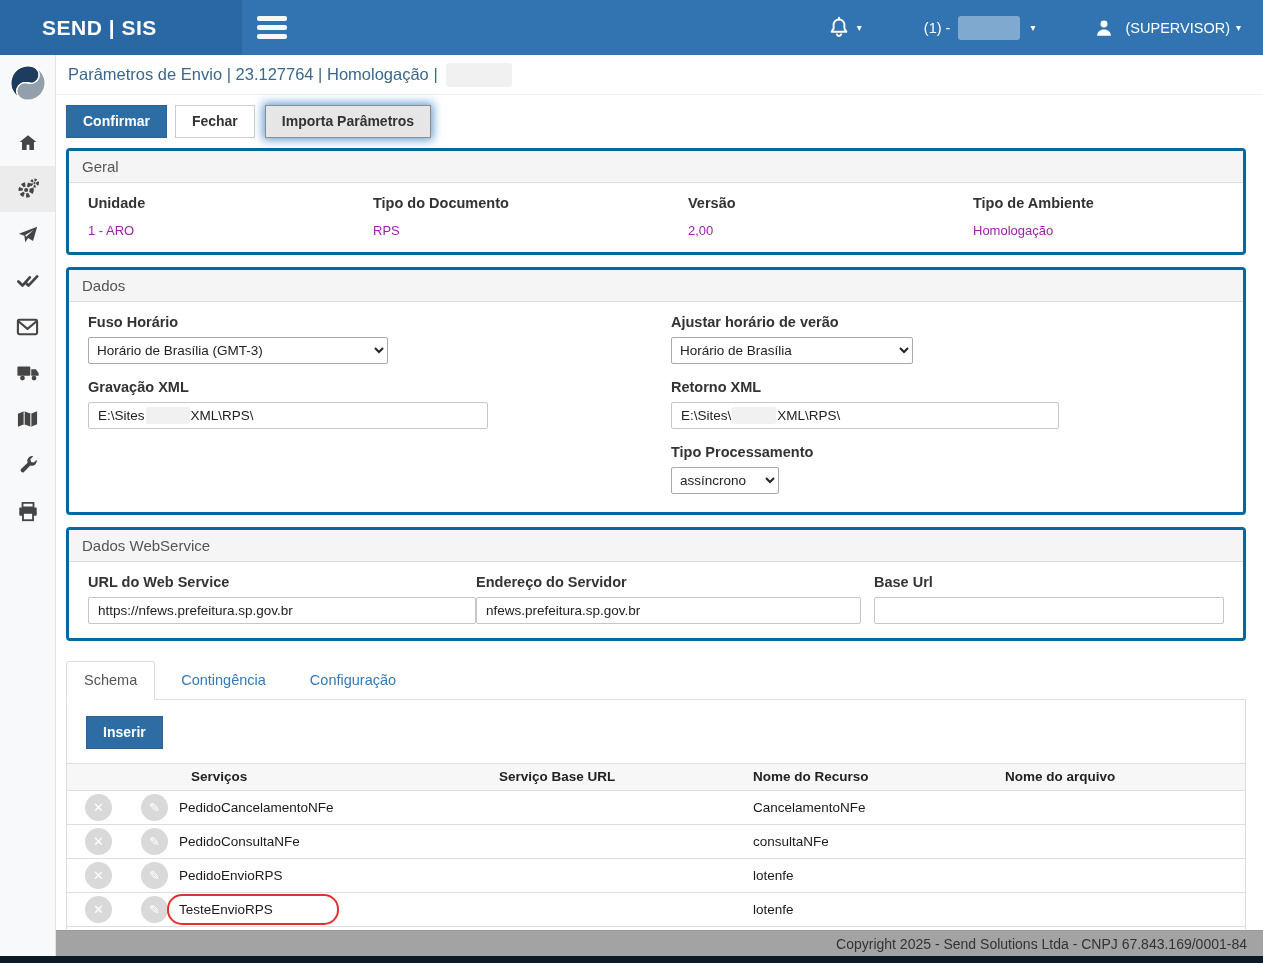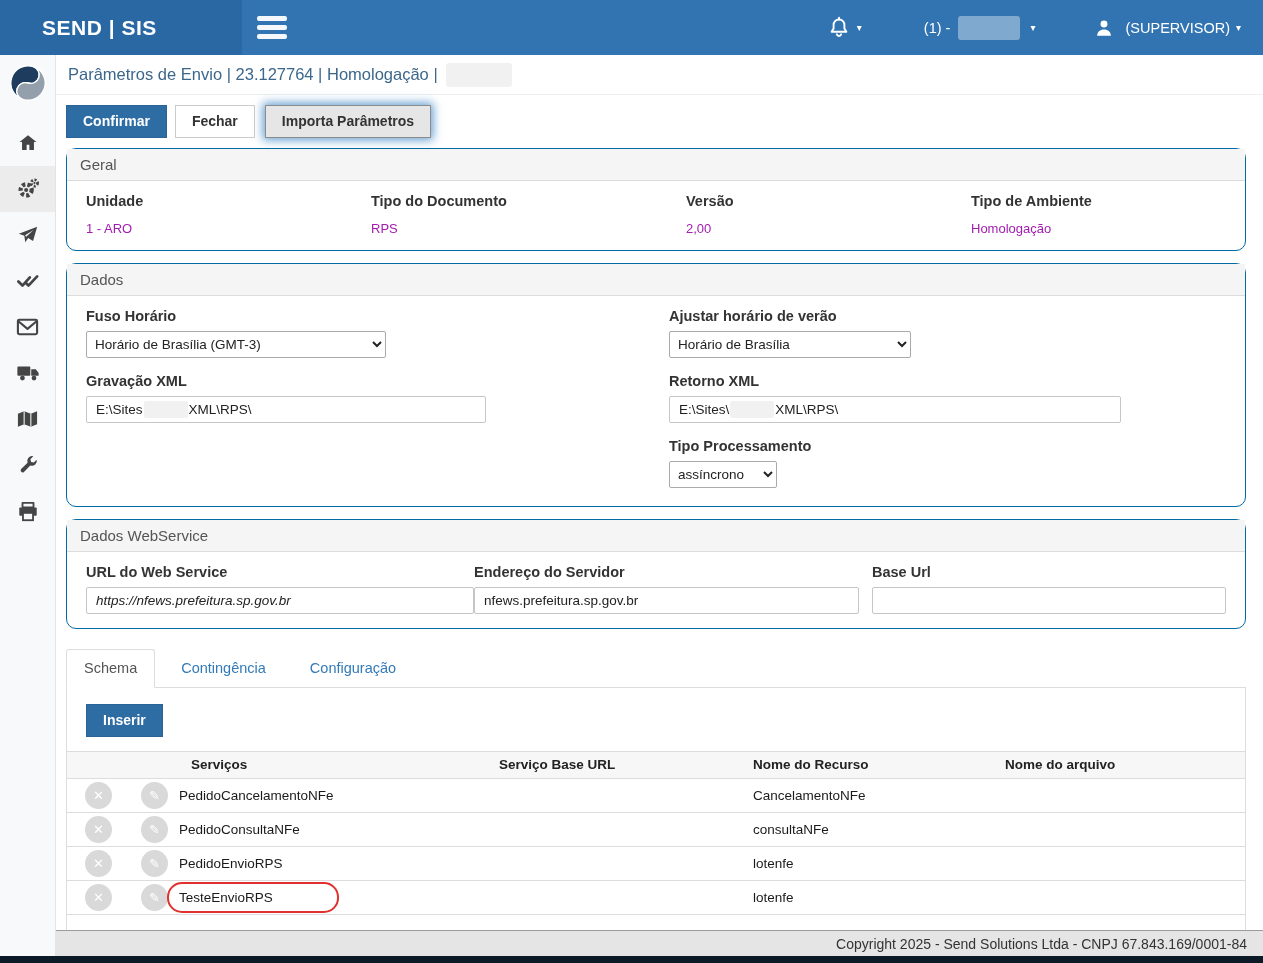--- a/index.html
+++ b/index.html
@@ -37,61 +37,61 @@
   .content { padding:10px 17px 0 10px; }
 
   
   .toolbar { display:flex; gap:8px; margin-bottom:10px; }
   .btn { font-family:inherit; font-size:14px; font-weight:700; padding:7px 16px; border-radius:0; cursor:pointer; line-height:1.2;text-align:center; }
   .btn-primary { background:#2e6da4; border:1px solid #2a6496; color:#fff; }
   .btn-default { background:#fff; border:1px solid #ccc; color:#333; }
   .btn-import { background:#e6e6e6; border:1px solid #8c8c8c; color:#333; box-shadow:0 0 9px 2px rgba(70,140,200,.85); margin-left:2px; }
 
   
-  .panel { border:1px solid #0369a1; border-radius:10px; margin-bottom:12px; }
+  .panel { border:3px solid #0369a1; border-radius:4px; margin-bottom:12px; }
   .panel-head { background:#f5f5f5; border-bottom:1px solid #ddd; padding:7px 13px; color:#555; font-size:15px; }
   .panel-body { padding:12px 19px 14px 19px; }
 
   .geral-grid { display:grid; grid-template-columns:285px 315px 285px 1fr; }
   .f-label { font-weight:700; font-size:14.5px; color:#333; margin-bottom:12px; }
   .f-value { color:#a21caf; font-size:13px; }
 
   .dados-grid { display:grid; grid-template-columns:583px 1fr; }
   .group { margin-bottom:15px; }
   .group .f-label { margin-bottom:7px; }
   select { font-family:inherit; font-size:13.5px; color:#222; height:27px; border:1px solid #aaa; border-radius:2px; background:#fff; padding:0 4px; }
   .inputbox, input[type=text] { font-family:inherit; font-size:13.5px; color:#222; height:27px; border:1px solid #c6c6c6; border-radius:2px; background:#fff; padding:0 9px; display:flex; align-items:center; }
   .redact-inline { display:inline-block; width:44px; height:17px; background:#f1f1f1; border-radius:2px; margin:0 1px; }
 
   .ws-row { display:flex; }
   .ws-g1 { width:388px; } .ws-g2 { width:398px; } .ws-g3 { flex:1; }
   .ws-row .f-label { margin-bottom:7px; }
   .ws-row input { width:100%; }
-  .w450 { width:372px;font-style:italic; } .w385 { width:385px; }
+  .w450 { width:372px; } .w385 { width:385px; }
 
   
   .tabs { display:flex; border-bottom:1px solid #ddd; margin-top:20px; }
   .tab { font-size:14.5px; padding:10px 17px; cursor:pointer; border:1px solid transparent; border-radius:3px 3px 0 0; }
   .tab.active { color:#555; background:#fff; border-color:#ddd #ddd #fff; margin-bottom:-1px; }
   .tab.link { color:#337ab7; margin-left:8px; }
   .tab-content { border:1px solid #ddd; border-top:none; padding:16px 0 0 0; min-height:248px; position:relative; }
   .insert-wrap { padding:0 0 14px 19px; }
 
   
   .tbl { width:100%; font-size:13.5px; }
   .tbl-header { display:grid; grid-template-columns:108px 280px 240px 280px 1fr; background:#f7f7f7; border-top:1px solid #ddd; border-bottom:1px solid #ddd; height:28px; align-items:center; font-weight:700; color:#222; }
   .th-servicos { padding-left:16px; } .th-base { padding-left:44px; } .th-recurso { padding-left:58px; } .th-arquivo { padding-left:30px; }
   .tbl-row { display:grid; grid-template-columns:108px 280px 240px 280px 1fr; height:34px; align-items:center; border-bottom:1px solid #ddd; color:#1a1a1a; }
   .cell-actions { display:flex; gap:29px; padding-left:18px; }
   .circle-btn { width:27px; height:27px; border-radius:50%; background:#d9d9d9; color:#fff; display:flex; align-items:center; justify-content:center; font-size:13px; cursor:pointer; }
   .cell-servicos { padding-left:4px; } .cell-base { padding-left:44px; } .cell-recurso { padding-left:58px; } .cell-arquivo { padding-left:30px; }
   .red-annot { display:inline-block; border:2px solid #e0312f; border-radius:15px; padding:6px 64px 6px 10px; margin-left:-12px; }
 
   
-  .footer { position:absolute; left:56px; right:0; bottom:7px; height:26px; border-top:1px solid #9b9b9b; background:#e5e5e5; display:flex; align-items:center; justify-content:flex-end; padding-right:16px; font-size:14px; color:#333; z-index:15; }
+  .footer { position:absolute; left:56px; right:0; bottom:7px; height:26px; border-top:1px solid #9b9b9b; background:#a3a3a3; display:flex; align-items:center; justify-content:flex-end; padding-right:16px; font-size:14px; color:#333; z-index:15; }
   .bottom-bar { position:absolute; left:0; right:0; bottom:0; height:7px; background:#0c1a28; z-index:30; }
 
   .ico { stroke:#454545; fill:none; stroke-width:2; stroke-linecap:round; stroke-linejoin:round; }
   .ico-fill { fill:#454545; stroke:none; }
 </style>
 </head>
 <body>
 
 <div class="app">
 
@@ -251,21 +251,21 @@
           </div>
           <div>
             <div class="group">
               <div class="f-label">Ajustar horário de verão</div>
               <select style="width:242px">
                 <option>Horário de Brasília</option>
               </select>
             </div>
             <div class="group">
               <div class="f-label">Retorno XML</div>
-              <div class="inputbox" style="width:452px">
+              <div class="inputbox" style="width:388px">
                 <span>E:\Sites\</span>
                   <span class="redact-inline"></span>
                   <span>XML\RPS\</span>
               </div>
             </div>
             <div class="group" style="margin-bottom:4px">
               <div class="f-label">Tipo Processamento</div>
               <select style="width:108px">
                 <option>assíncrono</option>
               </select>

